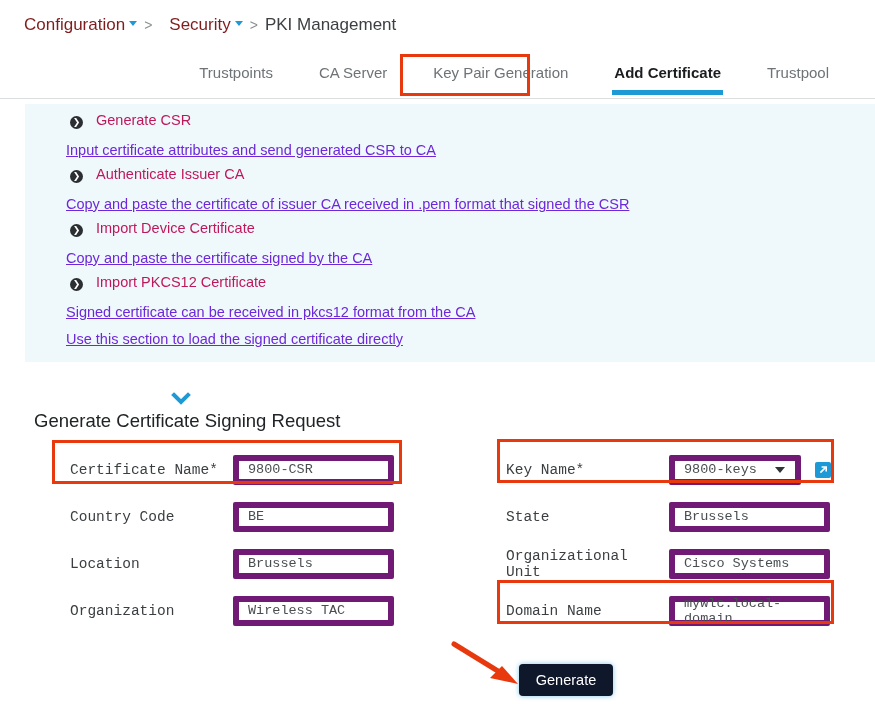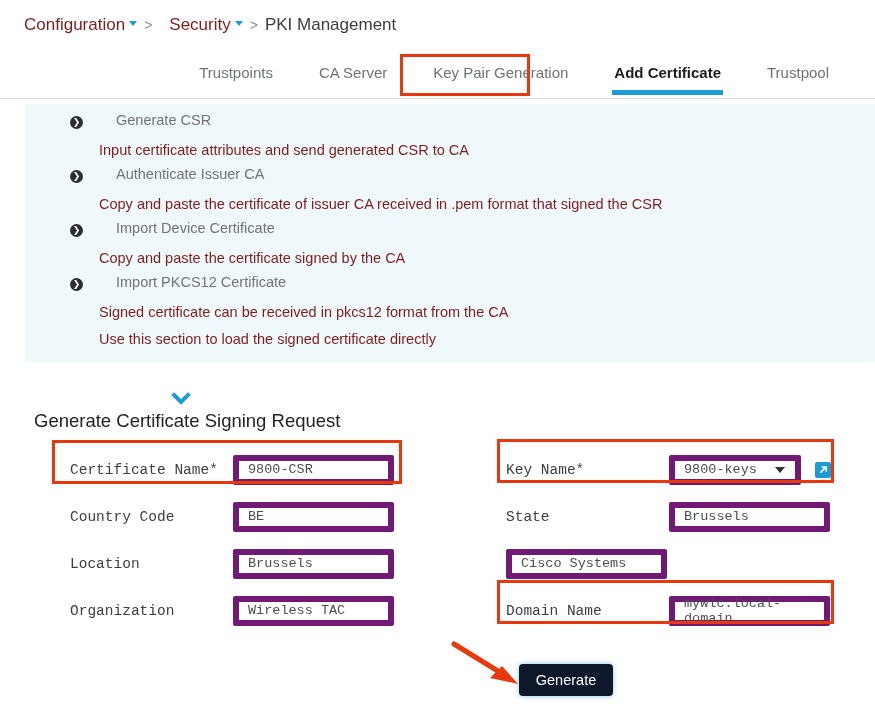--- a/index.html
+++ b/index.html
@@ -105,29 +105,29 @@
     font-size: 9px;
     line-height: 13px;
     text-align: center;
     margin-top: 4px;
     margin-right: 13px;
     flex: 0 0 auto;
     font-family: "DejaVu Sans", sans-serif;
   }
   .info-title {
     font-size: 14.5px;
-    color: #737373;
-    margin-left: 20px;
+    color: #be185d;
   }
   .info-desc {
     font-size: 14.5px;
-    color: #7f1d1d;
-    padding-left: 74px;
+    color: #6d28d9;
+    padding-left: 41px;
     height: 27px;
     line-height: 22px;
+    text-decoration: underline;
   }
 
   
   .section-head {
     position: absolute;
     left: 34px;
     top: 386px;
     display: flex;
     align-items: center;
     flex-direction: column;
@@ -334,20 +334,21 @@
           <path d="M5.4 10.6 L10.4 5.6" stroke="#ffffff" stroke-width="1.6" fill="none"></path>
           <path d="M6.6 5.0 L11.2 5.0 L11.2 9.6" stroke="#ffffff" stroke-width="1.6" fill="none"></path>
         </svg>
       </span>
     </div>
     <div class="field">
       <span class="field-label">State</span>
       <span class="field-ctl">Brussels</span>
     </div>
     <div class="field">
+      <span class="field-label">Organizational Unit</span>
       <span class="field-ctl">Cisco Systems</span>
     </div>
     <div class="field">
       <span class="field-label">Domain Name</span>
       <span class="field-ctl">mywlc.local-domain</span>
     </div>
   </div>
 </div>
 
 <div class="gen-btn">Generate</div>

